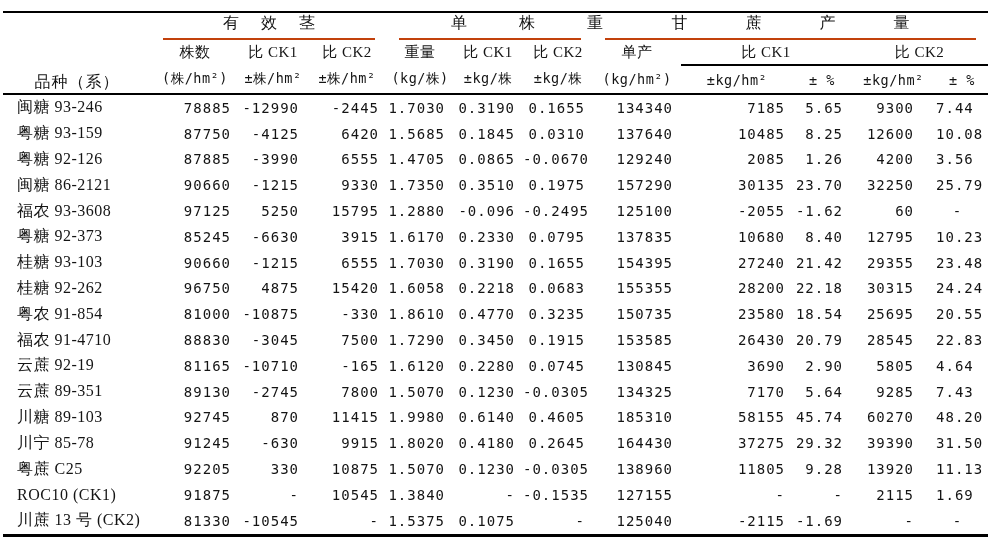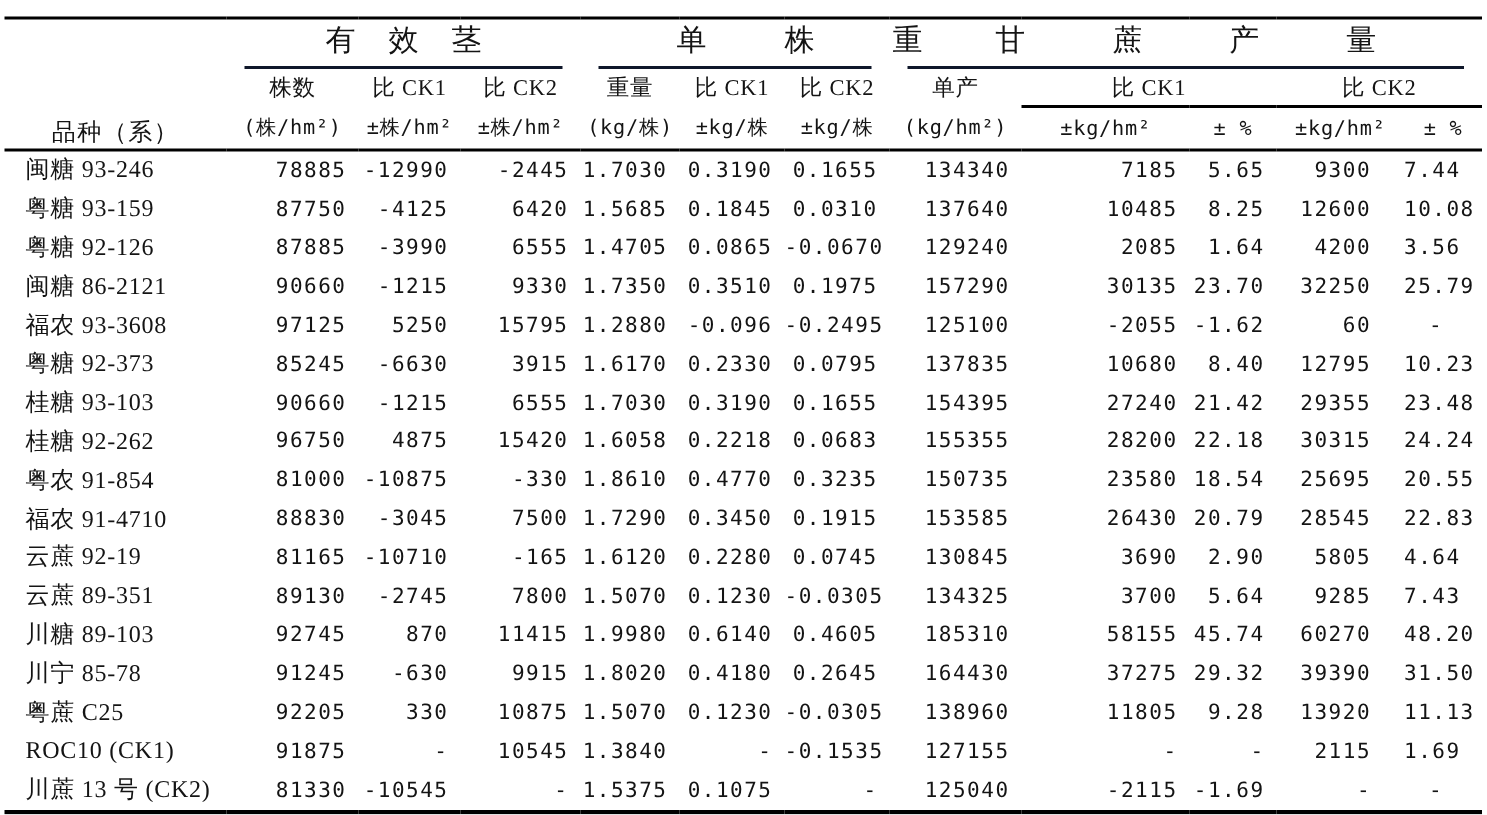--- a/index.html
+++ b/index.html
@@ -32,23 +32,23 @@
     vertical-align: middle;
     text-align: center;
     font-size: 16px;
     letter-spacing: 1px;
     margin-top: 21px;
   }
   .grp-t {
     display: block;
     margin: 0 12px;
     padding-bottom: 4px;
-    border-bottom: 2px solid #0f172a;
+    border-bottom: 2px solid #c2410c;
     text-align: center;
-    font-size: 20px;
+    font-size: 16px;
     white-space: nowrap;
   }
   th.g1 .grp-t { letter-spacing: 22px; padding-left: 22px; }
   th.g2 .grp-t { letter-spacing: 52px; padding-left: 52px; }
   th.g3 .grp-t { letter-spacing: 58px; padding-left: 58px; }
 
   tr.r2 th {
     height: 24px;
     font-size: 15px;
     vertical-align: middle;
@@ -178,21 +178,21 @@
         <tr>
           <td class="variety">粤糖 92-126</td>
           <td class="v c2">87885</td>
           <td class="v c3">-3990</td>
           <td class="v c4">6555</td>
           <td class="v c5">1.4705</td>
           <td class="v c6">0.0865</td>
           <td class="v c7">-0.0670</td>
           <td class="v c8">129240</td>
           <td class="v c9">2085</td>
-          <td class="v c10">1.64</td>
+          <td class="v c10">1.26</td>
           <td class="v c11">4200</td>
           <td class="v c12">3.56</td>
         </tr>
         <tr>
           <td class="variety">闽糖 86-2121</td>
           <td class="v c2">90660</td>
           <td class="v c3">-1215</td>
           <td class="v c4">9330</td>
           <td class="v c5">1.7350</td>
           <td class="v c6">0.3510</td>
@@ -303,21 +303,21 @@
         </tr>
         <tr>
           <td class="variety">云蔗 89-351</td>
           <td class="v c2">89130</td>
           <td class="v c3">-2745</td>
           <td class="v c4">7800</td>
           <td class="v c5">1.5070</td>
           <td class="v c6">0.1230</td>
           <td class="v c7">-0.0305</td>
           <td class="v c8">134325</td>
-          <td class="v c9">3700</td>
+          <td class="v c9">7170</td>
           <td class="v c10">5.64</td>
           <td class="v c11">9285</td>
           <td class="v c12">7.43</td>
         </tr>
         <tr>
           <td class="variety">川糖 89-103</td>
           <td class="v c2">92745</td>
           <td class="v c3">870</td>
           <td class="v c4">11415</td>
           <td class="v c5">1.9980</td>

